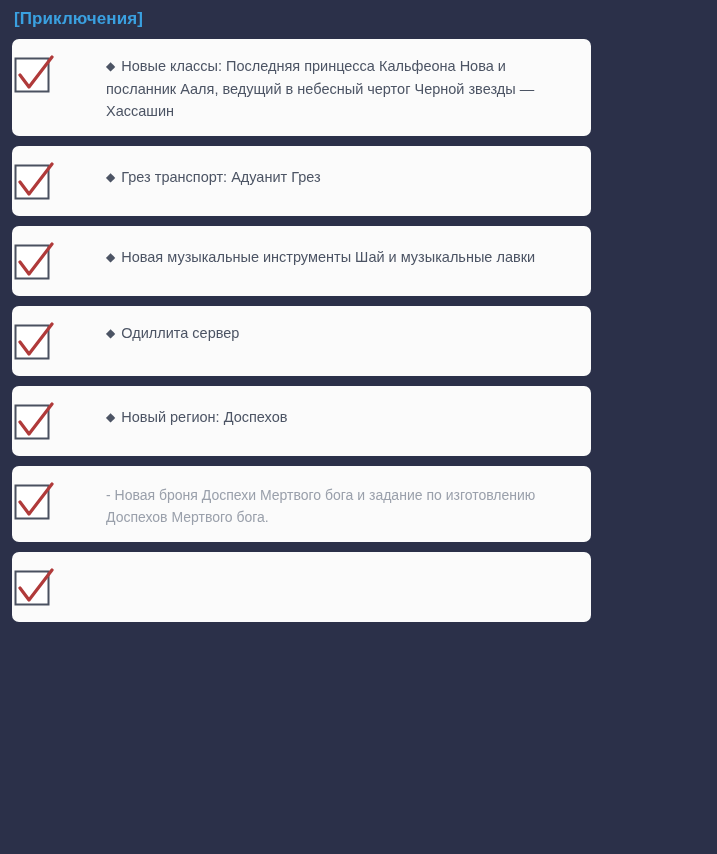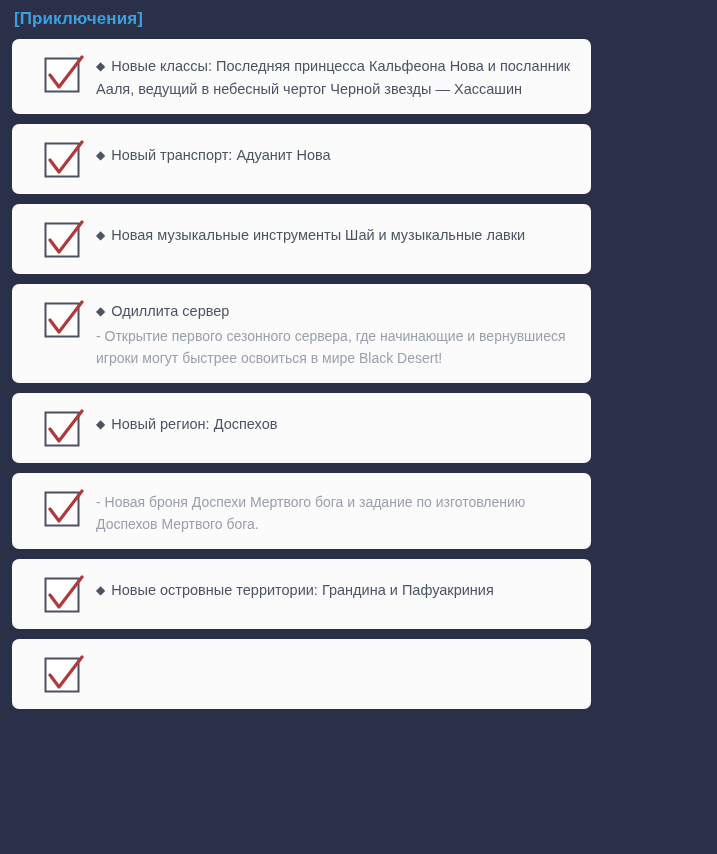--- a/index.html
+++ b/index.html
@@ -24,23 +24,24 @@
     font-weight: bold;
     padding: 9px 2px 10px 2px;
     letter-spacing: 0.1px;
   }
   .card {
     background: #fbfbfb;
     border-radius: 7px;
     margin-bottom: 10px;
     display: flex;
     align-items: flex-start;
-    padding: 14px 16px 14px 32px;
+    padding: 14px 16px 14px 2px;
     box-sizing: border-box;
     min-height: 58px;
+    gap: 40px;
   }
   .check {
     flex: 0 0 auto;
     width: 40px;
     height: 40px;
     margin-right: 12px;
     position: relative;
     margin-top: 2px;
   }
   .check svg {
@@ -92,21 +93,21 @@
   </div>
 
   <div class="card">
     <span class="check">
       <svg width="40" height="40" viewBox="0 0 40 40">
         <rect x="1.5" y="3.5" width="33" height="33" fill="#ffffff" stroke="#4a5160" stroke-width="2"></rect>
         <path d="M6 20 L15 32 L38 2" fill="none" stroke="#b03a3a" stroke-width="3.2" stroke-linecap="round" stroke-linejoin="round"></path>
       </svg>
     </span>
     <div class="card-body pad-top">
-      <div class="line-main"><span class="bullet">◆</span><span>Новый транспорт: Адуанит Нова</span></div>
+      <div class="line-main"><span class="bullet">◆</span><span>Грез транспорт: Адуанит Грез</span></div>
     </div>
   </div>
 
   <div class="card">
     <span class="check">
       <svg width="40" height="40" viewBox="0 0 40 40">
         <rect x="1.5" y="3.5" width="33" height="33" fill="#ffffff" stroke="#4a5160" stroke-width="2"></rect>
         <path d="M6 20 L15 32 L38 2" fill="none" stroke="#b03a3a" stroke-width="3.2" stroke-linecap="round" stroke-linejoin="round"></path>
       </svg>
     </span>
@@ -117,21 +118,20 @@
 
   <div class="card">
     <span class="check">
       <svg width="40" height="40" viewBox="0 0 40 40">
         <rect x="1.5" y="3.5" width="33" height="33" fill="#ffffff" stroke="#4a5160" stroke-width="2"></rect>
         <path d="M6 20 L15 32 L38 2" fill="none" stroke="#b03a3a" stroke-width="3.2" stroke-linecap="round" stroke-linejoin="round"></path>
       </svg>
     </span>
     <div class="card-body">
       <div class="line-main"><span class="bullet">◆</span><span>Одиллита сервер</span></div>
-      <div class="line-sub"> - Открытие первого сезонного сервера, где начинающие и вернувшиеся игроки могут быстрее освоиться в мире Black Desert!</div>
     </div>
   </div>
 
   <div class="card">
     <span class="check">
       <svg width="40" height="40" viewBox="0 0 40 40">
         <rect x="1.5" y="3.5" width="33" height="33" fill="#ffffff" stroke="#4a5160" stroke-width="2"></rect>
         <path d="M6 20 L15 32 L38 2" fill="none" stroke="#b03a3a" stroke-width="3.2" stroke-linecap="round" stroke-linejoin="round"></path>
       </svg>
     </span>
@@ -145,31 +145,20 @@
       <svg width="40" height="40" viewBox="0 0 40 40">
         <rect x="1.5" y="3.5" width="33" height="33" fill="#ffffff" stroke="#4a5160" stroke-width="2"></rect>
         <path d="M6 20 L15 32 L38 2" fill="none" stroke="#b03a3a" stroke-width="3.2" stroke-linecap="round" stroke-linejoin="round"></path>
       </svg>
     </span>
     <div class="card-body">
       <div class="line-sub">- Новая броня Доспехи Мертвого бога и задание по изготовлению Доспехов Мертвого бога.</div>
     </div>
   </div>
 
-  <div class="card">
-    <span class="check">
-      <svg width="40" height="40" viewBox="0 0 40 40">
-        <rect x="1.5" y="3.5" width="33" height="33" fill="#ffffff" stroke="#4a5160" stroke-width="2"></rect>
-        <path d="M6 20 L15 32 L38 2" fill="none" stroke="#b03a3a" stroke-width="3.2" stroke-linecap="round" stroke-linejoin="round"></path>
-      </svg>
-    </span>
-    <div class="card-body pad-top">
-      <div class="line-main"><span class="bullet">◆</span><span>Новые островные территории: Грандина и Пафуакриния</span></div>
-    </div>
-  </div>
 
   <div class="card">
     <span class="check">
       <svg width="40" height="40" viewBox="0 0 40 40">
         <rect x="1.5" y="3.5" width="33" height="33" fill="#ffffff" stroke="#4a5160" stroke-width="2"></rect>
         <path d="M6 20 L15 32 L38 2" fill="none" stroke="#b03a3a" stroke-width="3.2" stroke-linecap="round" stroke-linejoin="round"></path>
       </svg>
     </span>
   </div>
 

